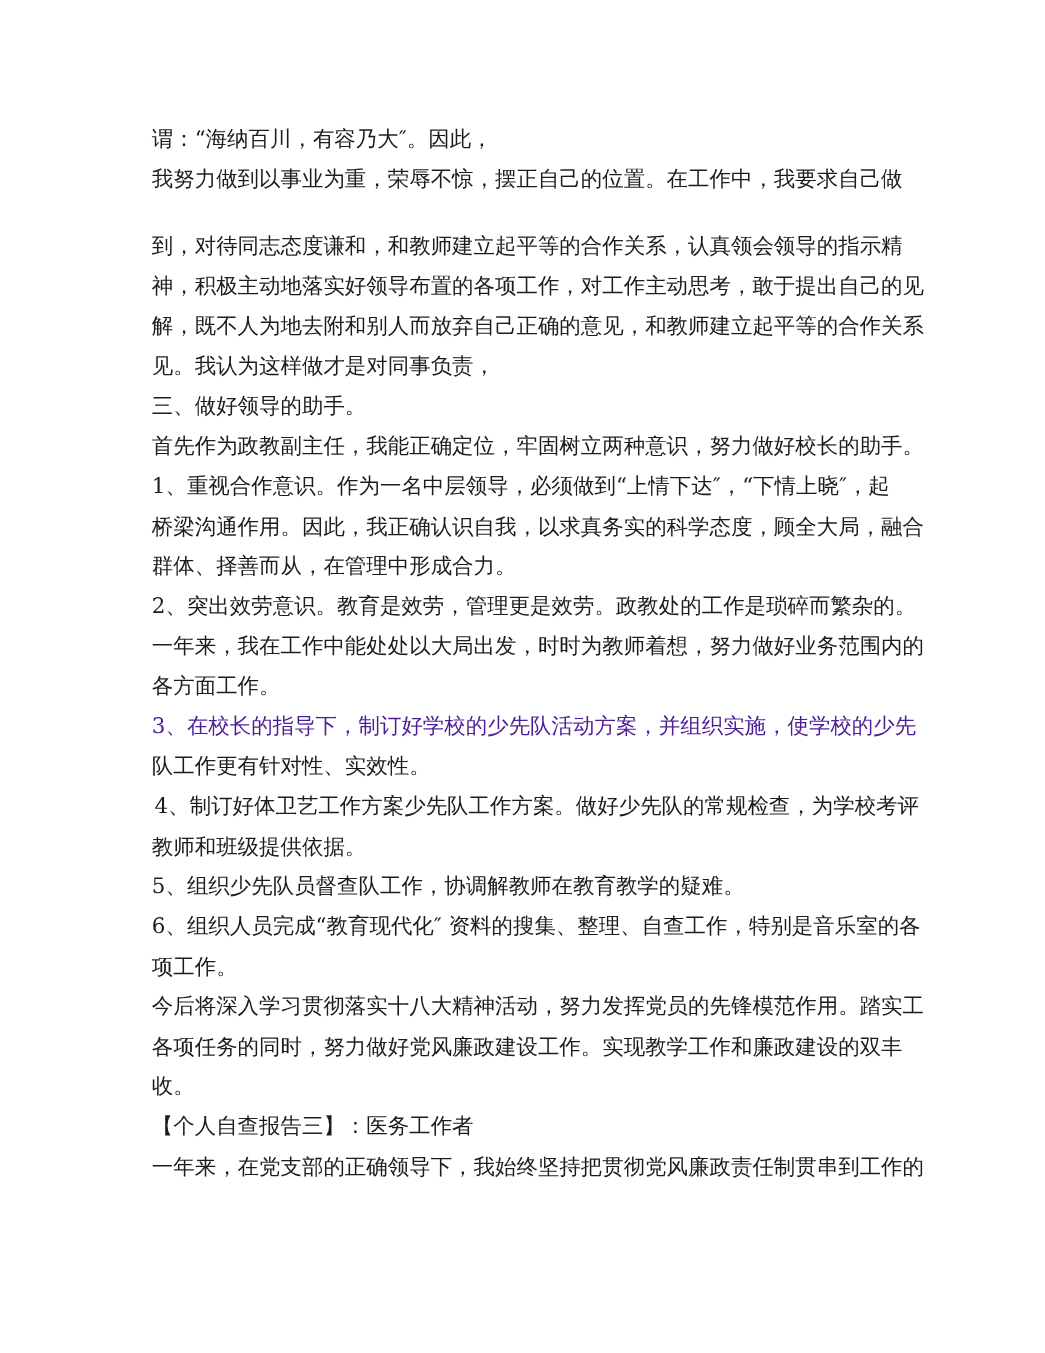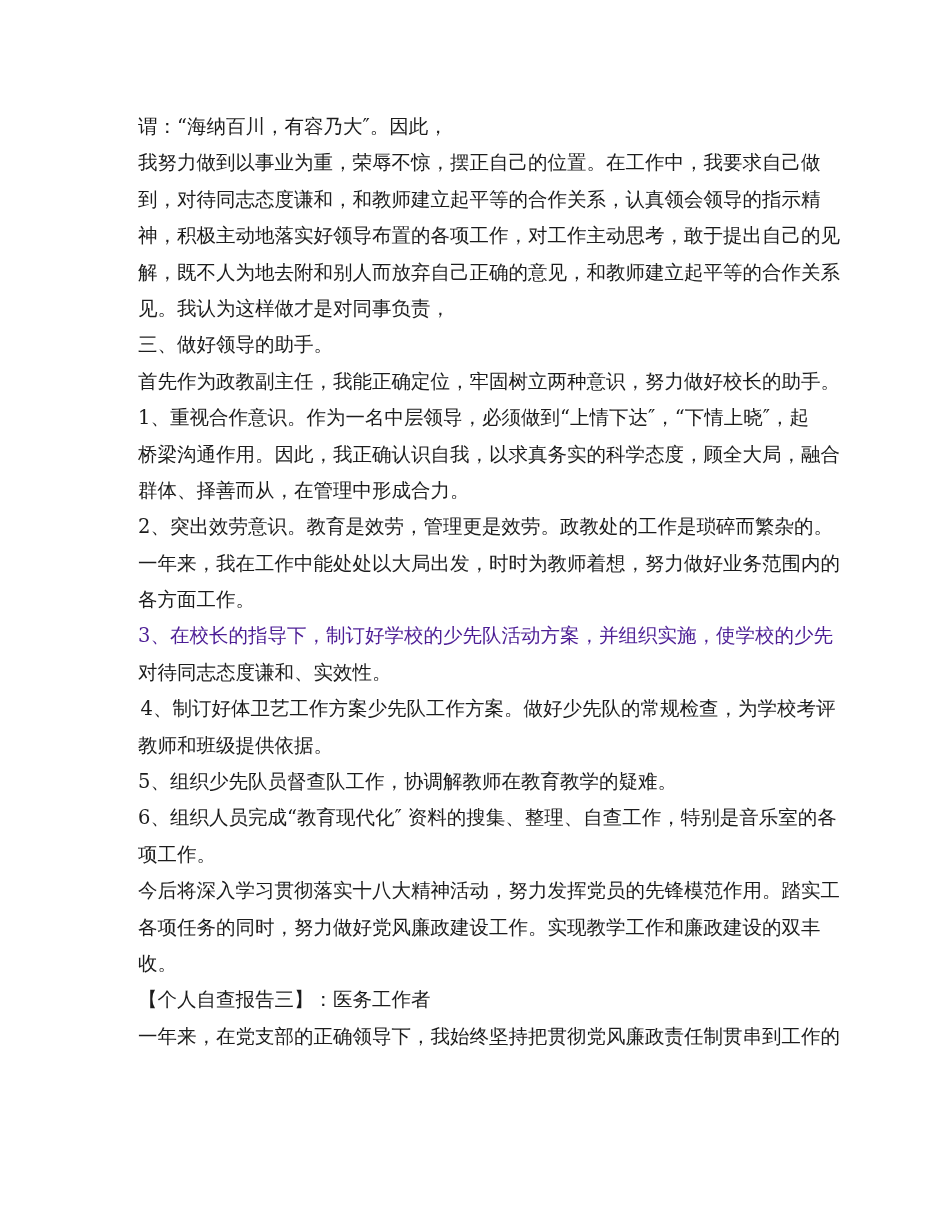--- a/index.html
+++ b/index.html
@@ -38,34 +38,34 @@
     font-weight: 400;
   }
 </style>
 </head>
 <body style="background: rgb(255, 255, 255);">
 
 <div class="doc-page">
   <div class="text-block">
       <div class="line" style="color: rgb(28, 28, 28);">谓：“海纳百川，有容乃大″。因此，</div>
       <div class="line" style="color: rgb(28, 28, 28);">我努力做到以事业为重，荣辱不惊，摆正自己的位置。在工作中，我要求自己做</div>
-      <div class="line" style="color: rgb(28, 28, 28);">到，对待同志态度谦和，和教师建立起平等的合作关系，认真领会领导的指示精</div>
+      <div class="line" style="color: rgb(28, 28, 28); margin-top: 24px;">到，对待同志态度谦和，和教师建立起平等的合作关系，认真领会领导的指示精</div>
       <div class="line" style="color: rgb(28, 28, 28);">神，积极主动地落实好领导布置的各项工作，对工作主动思考，敢于提出自己的见</div>
       <div class="line" style="color: rgb(28, 28, 28);">解，既不人为地去附和别人而放弃自己正确的意见，和教师建立起平等的合作关系</div>
       <div class="line" style="color: rgb(28, 28, 28);">见。我认为这样做才是对同事负责，</div>
       <div class="line" style="color: rgb(28, 28, 28);">三、做好领导的助手。</div>
       <div class="line" style="color: rgb(28, 28, 28);">首先作为政教副主任，我能正确定位，牢固树立两种意识，努力做好校长的助手。</div>
       <div class="line" style="color: rgb(28, 28, 28);">1、重视合作意识。作为一名中层领导，必须做到“上情下达″，“下情上晓″，起</div>
       <div class="line" style="color: rgb(28, 28, 28);">桥梁沟通作用。因此，我正确认识自我，以求真务实的科学态度，顾全大局，融合</div>
       <div class="line" style="color: rgb(28, 28, 28);">群体、择善而从，在管理中形成合力。</div>
       <div class="line" style="color: rgb(28, 28, 28);">2、突出效劳意识。教育是效劳，管理更是效劳。政教处的工作是琐碎而繁杂的。</div>
       <div class="line" style="color: rgb(28, 28, 28);">一年来，我在工作中能处处以大局出发，时时为教师着想，努力做好业务范围内的</div>
       <div class="line" style="color: rgb(28, 28, 28);">各方面工作。</div>
       <div class="line" style="color: #4c1d95;">3、在校长的指导下，制订好学校的少先队活动方案，并组织实施，使学校的少先</div>
-      <div class="line" style="color: rgb(28, 28, 28);">对待同志态度谦和、实效性。</div>
+      <div class="line" style="color: rgb(28, 28, 28);">队工作更有针对性、实效性。</div>
       <div class="line" style="color: rgb(28, 28, 28); text-align: center;">4、制订好体卫艺工作方案少先队工作方案。做好少先队的常规检查，为学校考评</div>
       <div class="line" style="color: rgb(28, 28, 28);">教师和班级提供依据。</div>
       <div class="line" style="color: rgb(28, 28, 28);">5、组织少先队员督查队工作，协调解教师在教育教学的疑难。</div>
       <div class="line" style="color: rgb(28, 28, 28);">6、组织人员完成“教育现代化″ 资料的搜集、整理、自查工作，特别是音乐室的各</div>
       <div class="line" style="color: rgb(28, 28, 28);">项工作。</div>
       <div class="line" style="color: rgb(28, 28, 28);">今后将深入学习贯彻落实十八大精神活动，努力发挥党员的先锋模范作用。踏实工</div>
       <div class="line" style="color: rgb(28, 28, 28);">各项任务的同时，努力做好党风廉政建设工作。实现教学工作和廉政建设的双丰</div>
       <div class="line" style="color: rgb(28, 28, 28);">收。</div>
       <div class="line" style="color: rgb(28, 28, 28);">【个人自查报告三】：医务工作者</div>
       <div class="line" style="color: rgb(28, 28, 28);">一年来，在党支部的正确领导下，我始终坚持把贯彻党风廉政责任制贯串到工作的</div>

